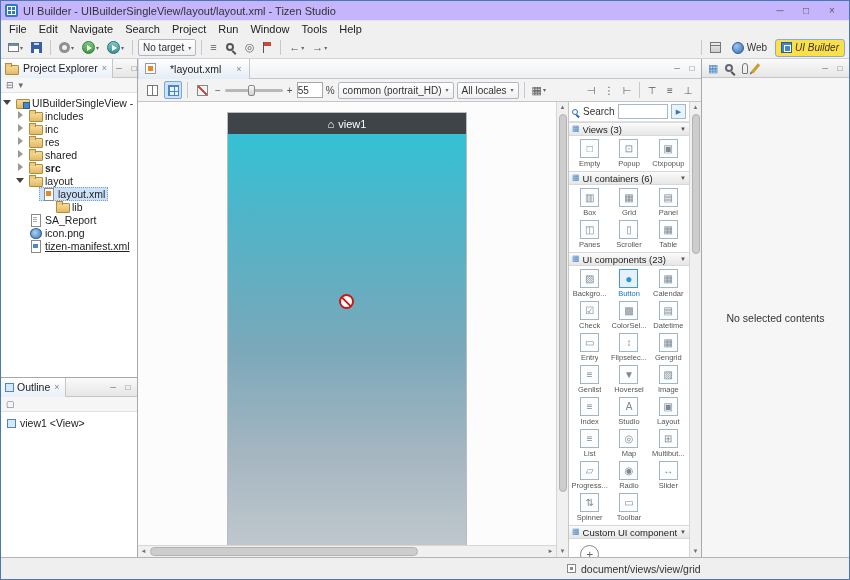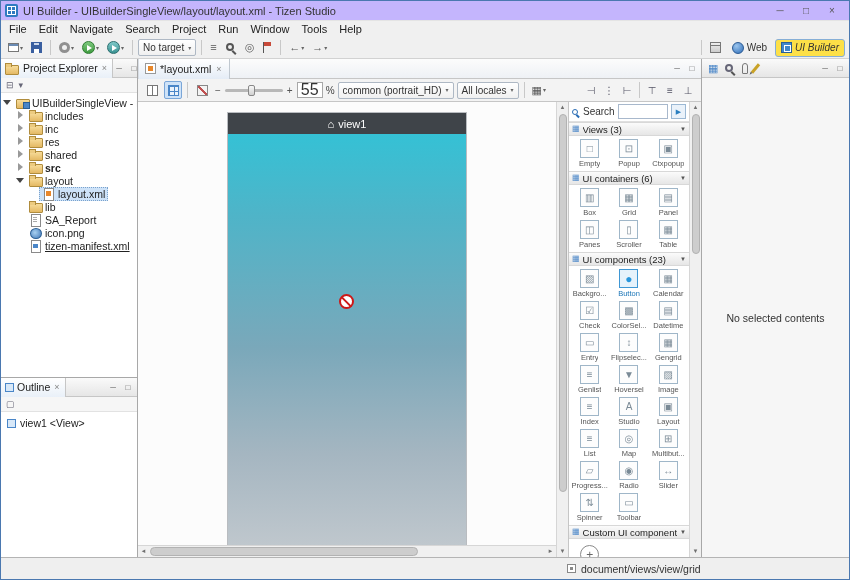--- a/index.html
+++ b/index.html
@@ -88,37 +88,37 @@
 .xml-file-icon::after{content:"";position:absolute;left:4px;top:4px;width:5px;height:4px;background:#4a86c8;}
 .image-file-icon::before{content:"";position:absolute;left:1px;top:1px;width:10px;height:9px;background:radial-gradient(circle at 40% 40%,#a8d0f0,#3f77b8);border:1px solid #2a5f96;border-radius:50%;}
 
 
 .outline-list{flex:1;background:#fff;padding:4px 2px;}
 .outline-row{height:14px;display:flex;align-items:center;gap:4px;padding-left:4px;font-size:10.5px;}
 .oicon{width:9px;height:9px;background:#d8e8f8;border:1px solid #4a86c8;flex:0 0 9px;}
 
 
 .editor-tabbar{height:20px;flex:0 0 20px;background:linear-gradient(#fcfcfc,#eef1f5);border-bottom:1px solid #c6c6c6;display:flex;align-items:center;}
-.editor-tab{height:20px;display:flex;align-items:center;gap:4px;padding:0 6px;background:linear-gradient(#ffffff,#e4ecf6);border-right:1px solid #c0c8d0;border-left:1px solid #d8dde4;}
+.editor-tab{height:20px;display:flex;align-items:center;gap:14px;padding:0 6px;background:linear-gradient(#ffffff,#e4ecf6);border-right:1px solid #c0c8d0;border-left:1px solid #d8dde4;}
 .etab-icon{width:11px;height:11px;background:#fff;border:1px solid #999;position:relative;}
 .etab-icon::after{content:"";position:absolute;left:2px;top:2px;width:5px;height:5px;background:#e8872a;}
 .editor-tab-title{font-size:10.5px;color:#222;}
 
 
 .design-toolbar{height:23px;flex:0 0 23px;border-bottom:1px solid #c6c6c6;background:#f3f3f3;display:flex;align-items:center;gap:3px;padding:0 5px;}
 .dtb-btn{height:18px;min-width:18px;display:flex;align-items:center;justify-content:center;gap:1px;border:1px solid transparent;border-radius:2px;padding:0 1px;color:#555;}
 .dtb-btn.active{background:#cfe3f8;border-color:#7aa6d8;}
 .dtb-sep{width:1px;height:16px;background:#c8c8c8;margin:0 2px;}
 .ic-designview{width:11px;height:11px;border:1px solid #777;background:linear-gradient(90deg,#fff 45%,#777 45%,#777 55%,#fff 55%);}
 .ic-gridview{width:11px;height:11px;border:1px solid #4a86c8;background:linear-gradient(#4a86c8 1px,transparent 1px),linear-gradient(90deg,#4a86c8 1px,transparent 1px);background-size:5px 5px;background-color:#eaf2fb;}
 .ic-crossbox{width:11px;height:11px;border:1px solid #888;background:linear-gradient(45deg,transparent 44%,#c05050 44%,#c05050 56%,transparent 56%);}
 .zoom-minus,.zoom-plus{font-size:10px;color:#555;padding:0 1px;}
 .slider-track{width:58px;height:3px;background:#b8b8b8;border-radius:2px;position:relative;}
 .slider-thumb{position:absolute;left:40%;top:-4px;width:7px;height:11px;background:linear-gradient(#f8f8f8,#d0d0d0);border:1px solid #888;border-radius:2px;}
-.zoom-box{width:26px;height:16px;border:1px solid #a8a8a8;background:#fff;font-size:16px;text-align:center;color:#333;}
+.zoom-box{width:26px;height:16px;border:1px solid #a8a8a8;background:#fff;font-size:10px;color:#333;}
 .pct{font-size:10px;color:#444;}
 .align-group{margin-left:auto;display:flex;align-items:center;gap:2px;}
 .al-btn{width:16px;height:16px;display:flex;align-items:center;justify-content:center;font-size:10px;color:#556;border:1px solid transparent;border-radius:2px;}
 
 
 .editor-body{flex:1;display:flex;min-height:0;}
 .canvas-wrap{flex:1;min-width:0;display:flex;flex-direction:column;}
 .canvas{flex:1;position:relative;background:#fcfcfc;overflow:hidden;}
 .hscroll{height:12px;flex:0 0 12px;background:#f0f0f0;border-top:1px solid #d6d6d6;position:relative;display:flex;align-items:center;}
 .hthumb{position:absolute;left:12px;top:1px;width:268px;height:9px;background:#cdcdcd;border:1px solid #b2b2b2;border-radius:5px;}
@@ -334,21 +334,21 @@
                 <span class="tlabel">layout</span>
               </span>
             </div>
             <div class="tree-row selected" style="padding-left: 28px;">
               <span class="twistie none"></span>
               <span class="row-content">
                 <span class="ticon layout-file-icon"></span>
                 <span class="tlabel">layout.xml</span>
               </span>
             </div>
-            <div class="tree-row" style="padding-left: 15px;">
+            <div class="tree-row" style="padding-left: 15px; gap: 27px;">
               <span class="twistie none"></span>
               <span class="row-content">
                 <span class="ticon folder-icon"></span>
                 <span class="tlabel">lib</span>
               </span>
             </div>
             <div class="tree-row" style="padding-left: 15px;">
               <span class="twistie none"></span>
               <span class="row-content">
                 <span class="ticon file-icon"></span>

